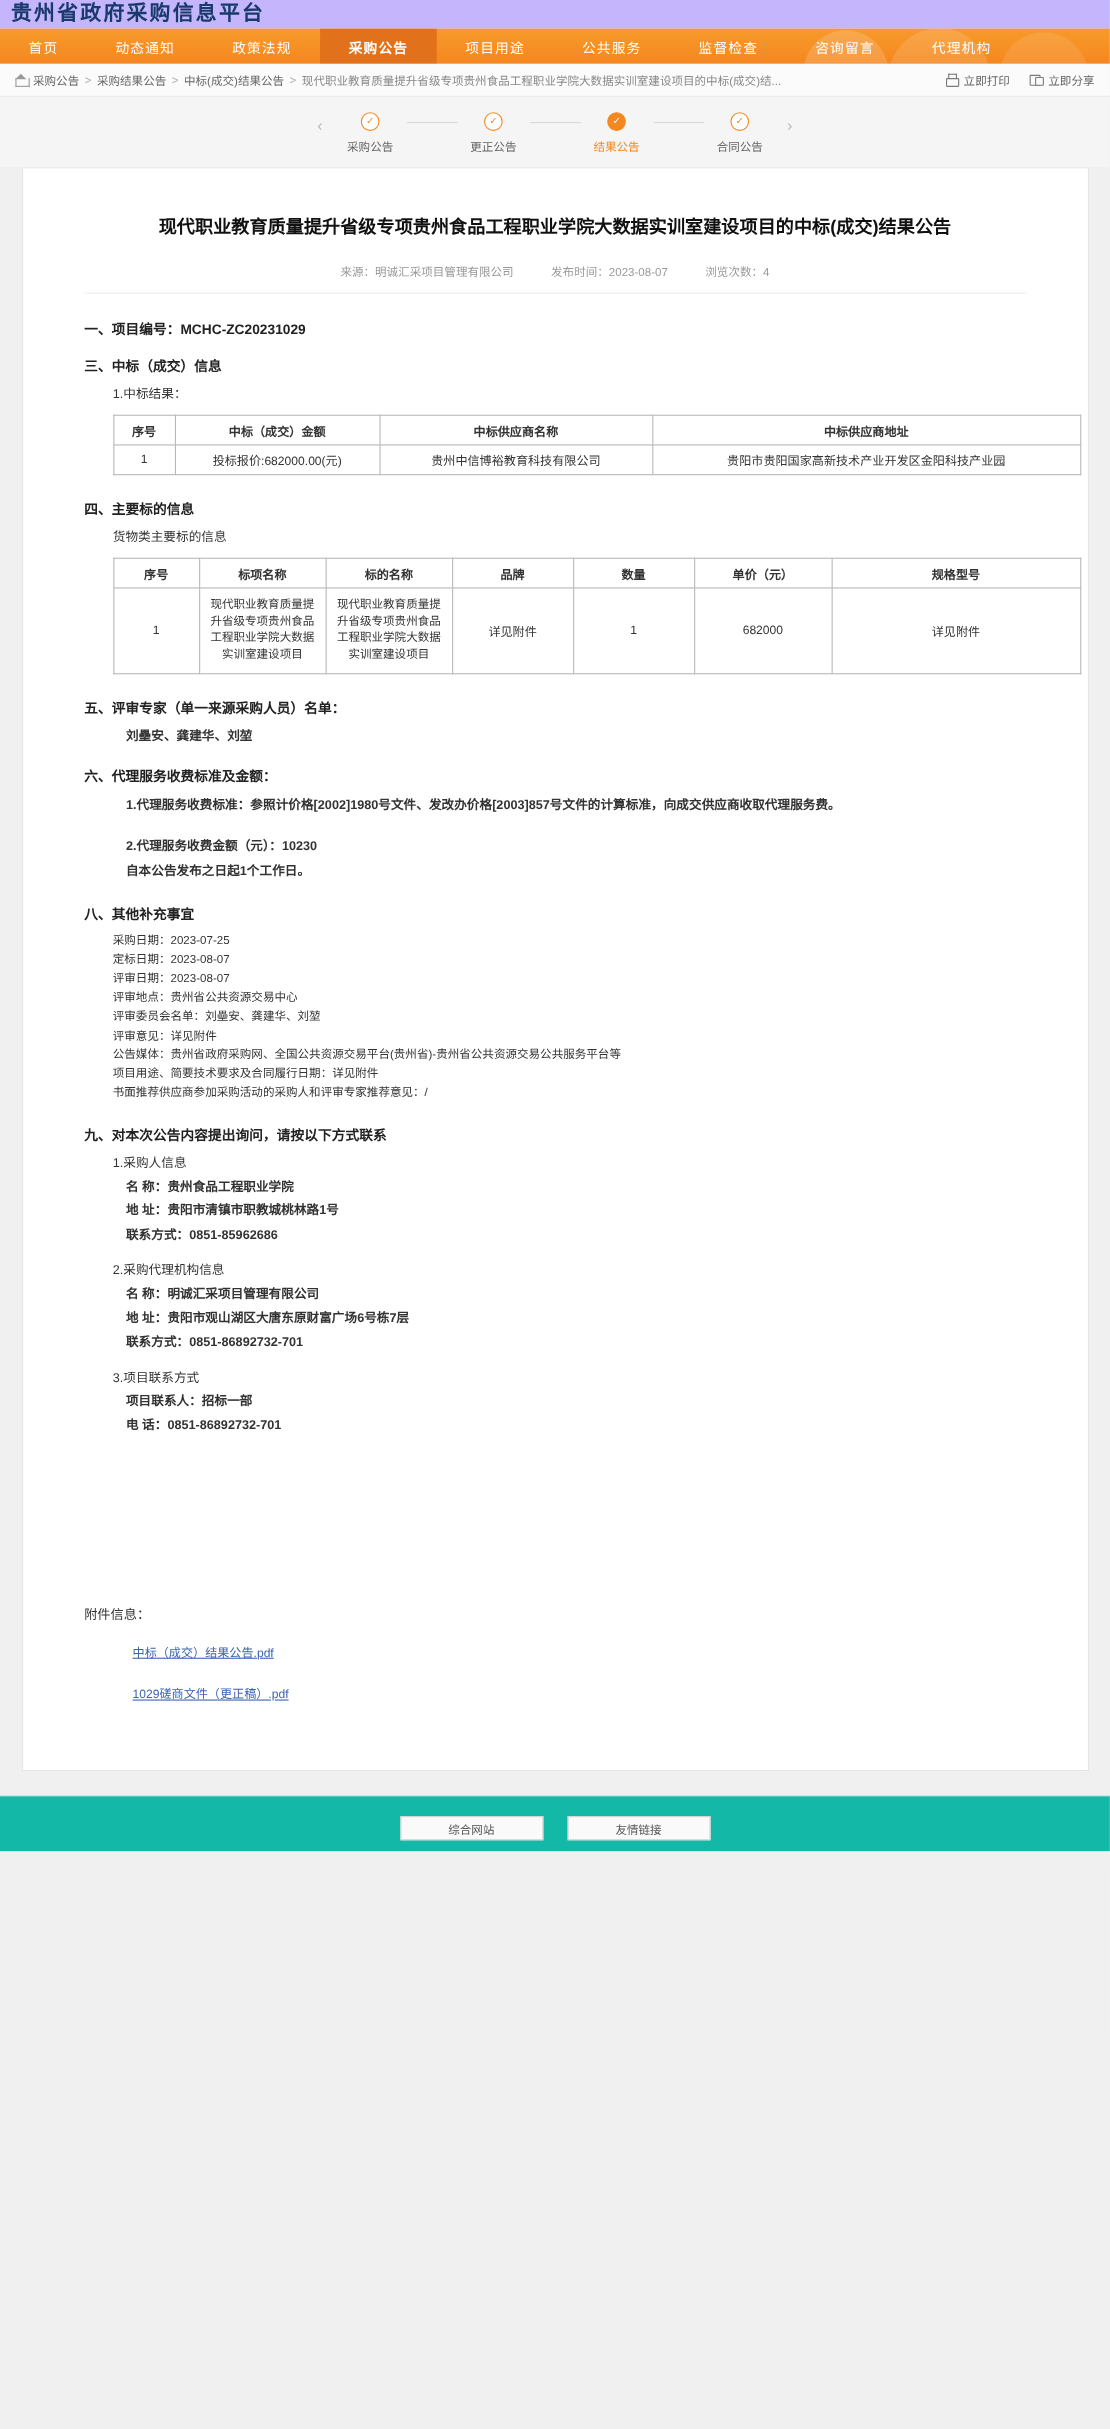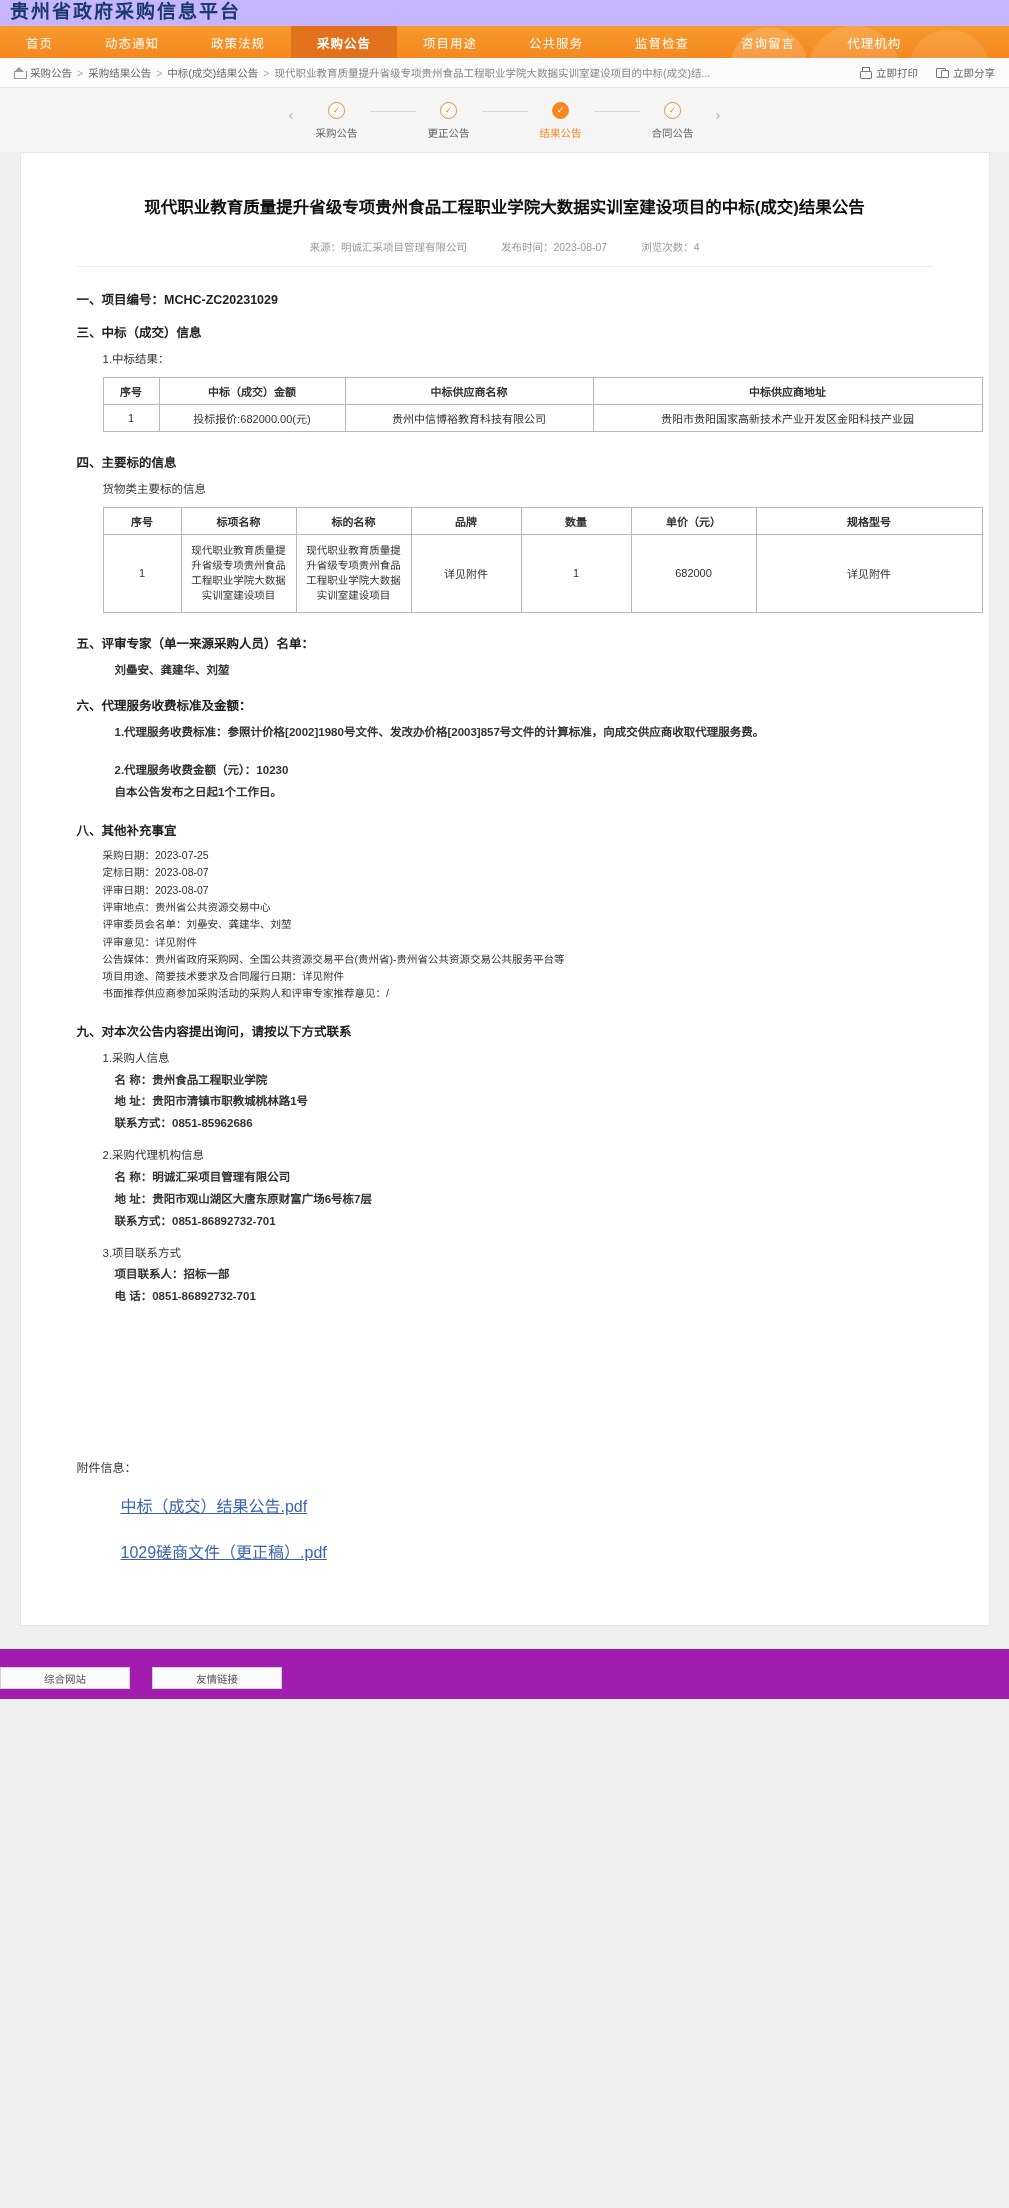--- a/index.html
+++ b/index.html
@@ -254,34 +254,34 @@
     line-height: 1.65;
   }
   .attach-h {
     font-size: 12px;
     color: #333;
     margin: 0 0 18px 0;
   }
   .attach-list { margin-left: 44px; }
   .attach-link {
     display: block;
-    font-size: 16px;
+    font-size: 11px;
     color: #3c64b1;
     text-decoration: underline;
     margin-bottom: 22px;
     cursor: pointer;
   }
   .attach-spacer { height: 150px; }
 
   
   .footer {
-    background: #a21caf;
+    background: #14b8a6;
     padding: 18px 0 10px;
     display: flex;
-    justify-content: flex-start;
+    justify-content: center;
     gap: 22px;
     border-top: 1px solid #eee;
   }
   .footer-btn {
     width: 130px;
     height: 22px;
     border: 1px solid #d2d2d2;
     background: #fafafa;
     color: #555;
     font-size: 10.5px;

